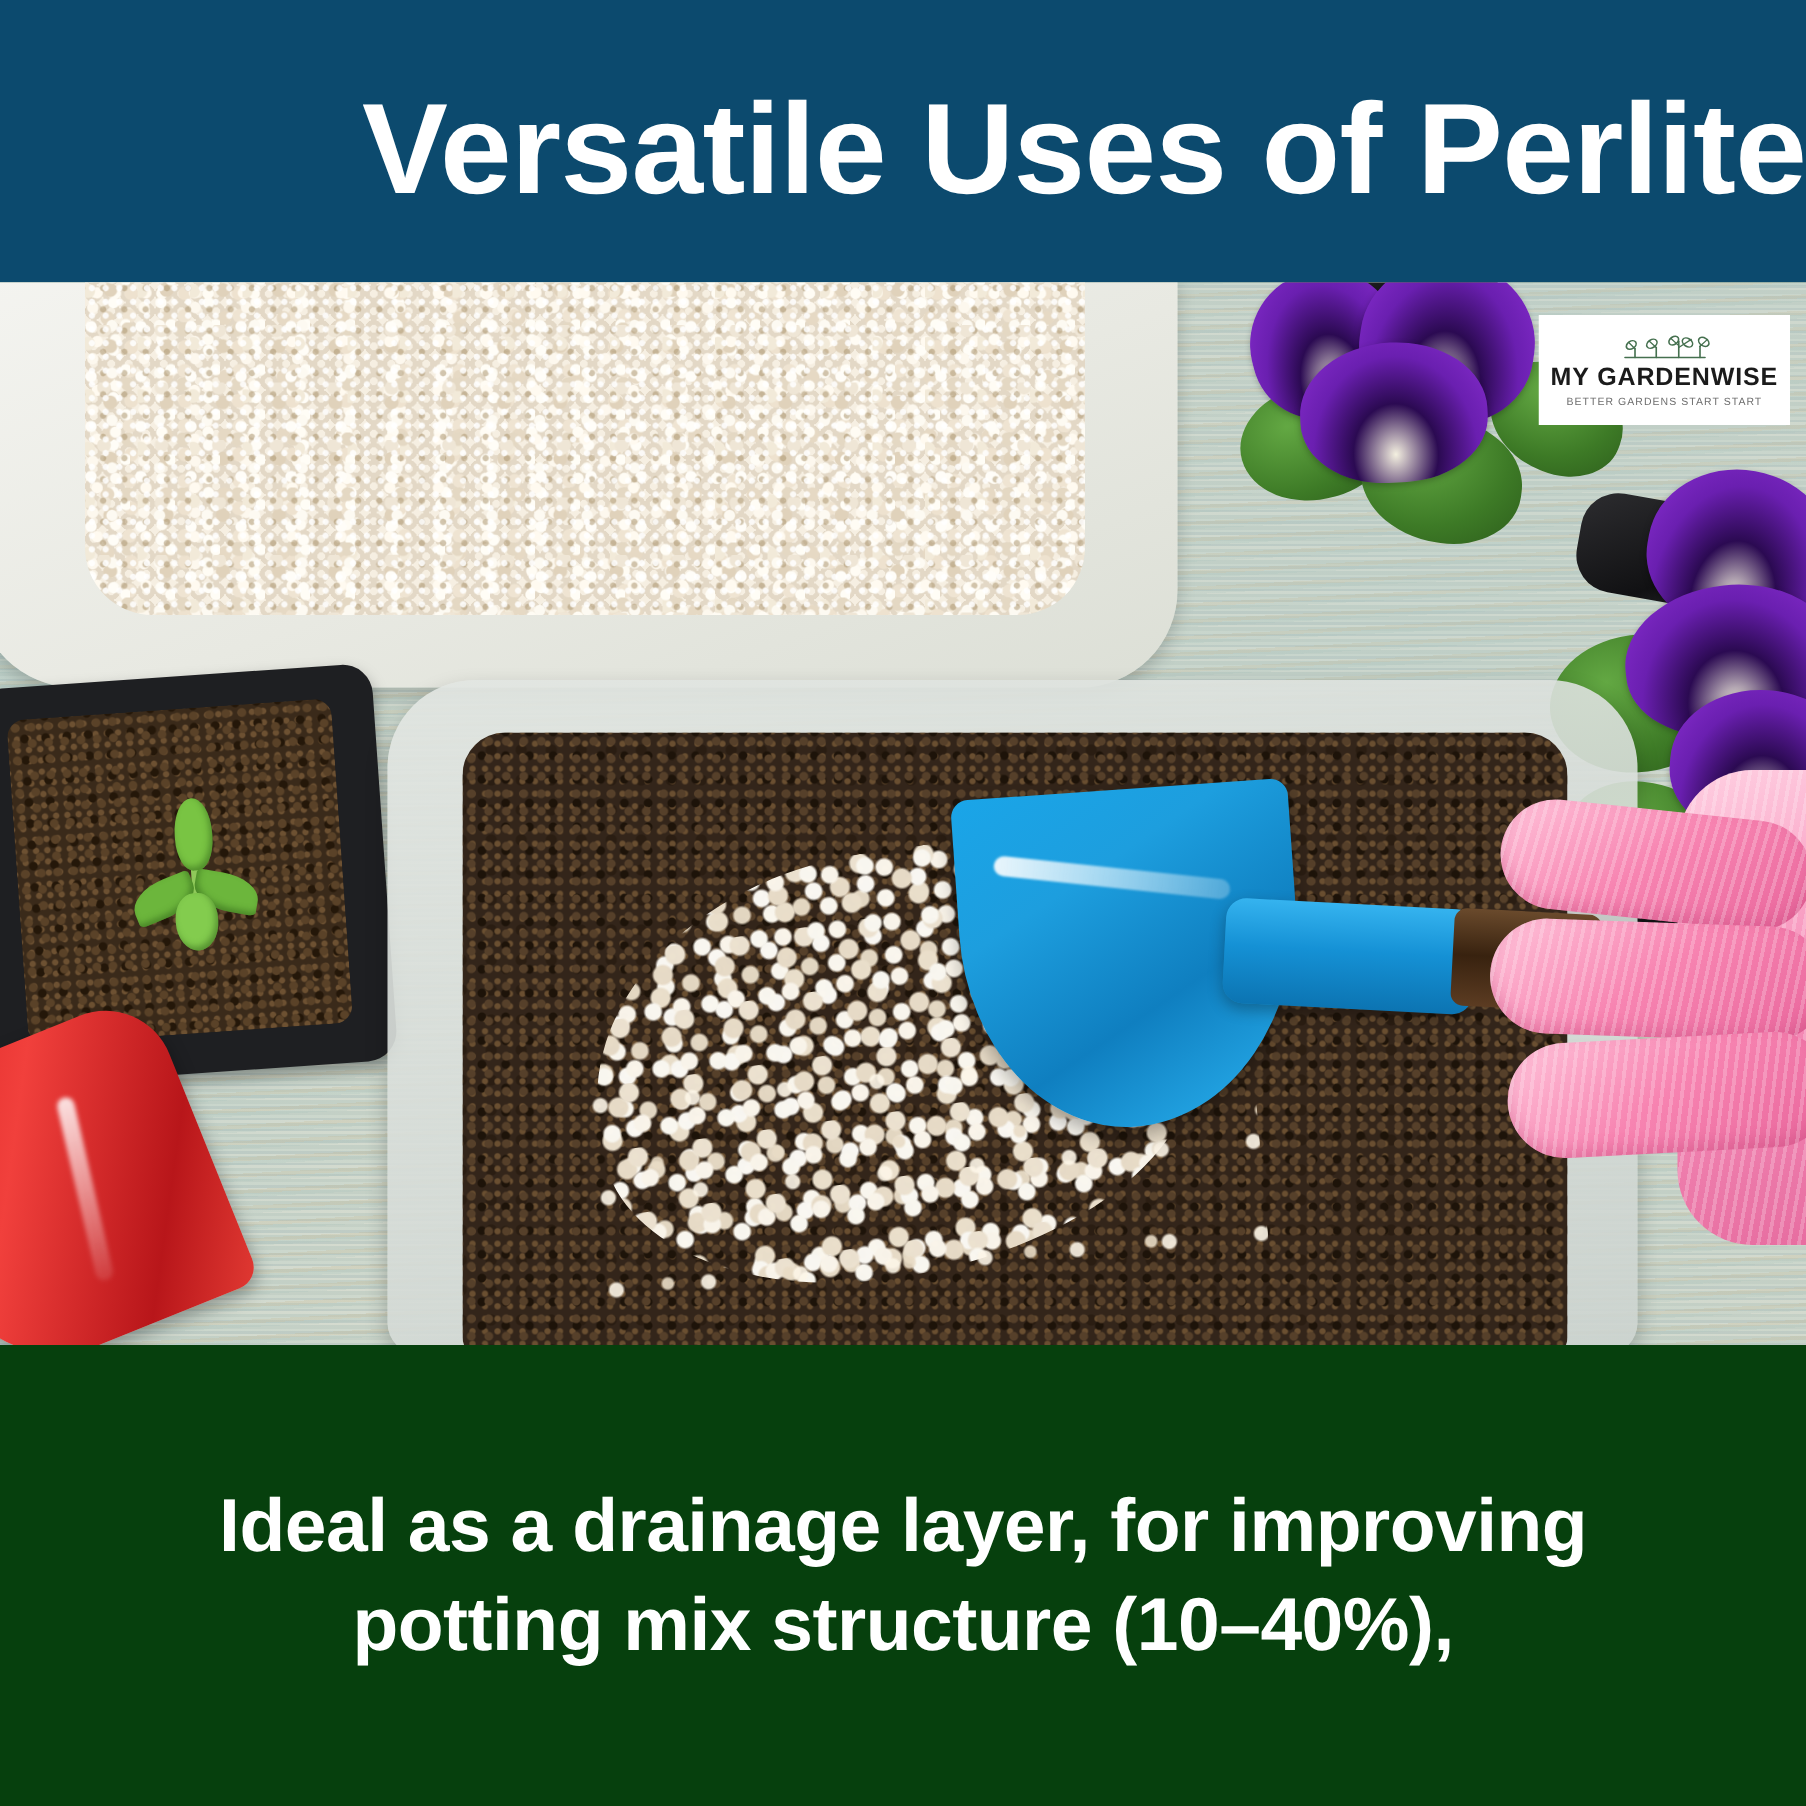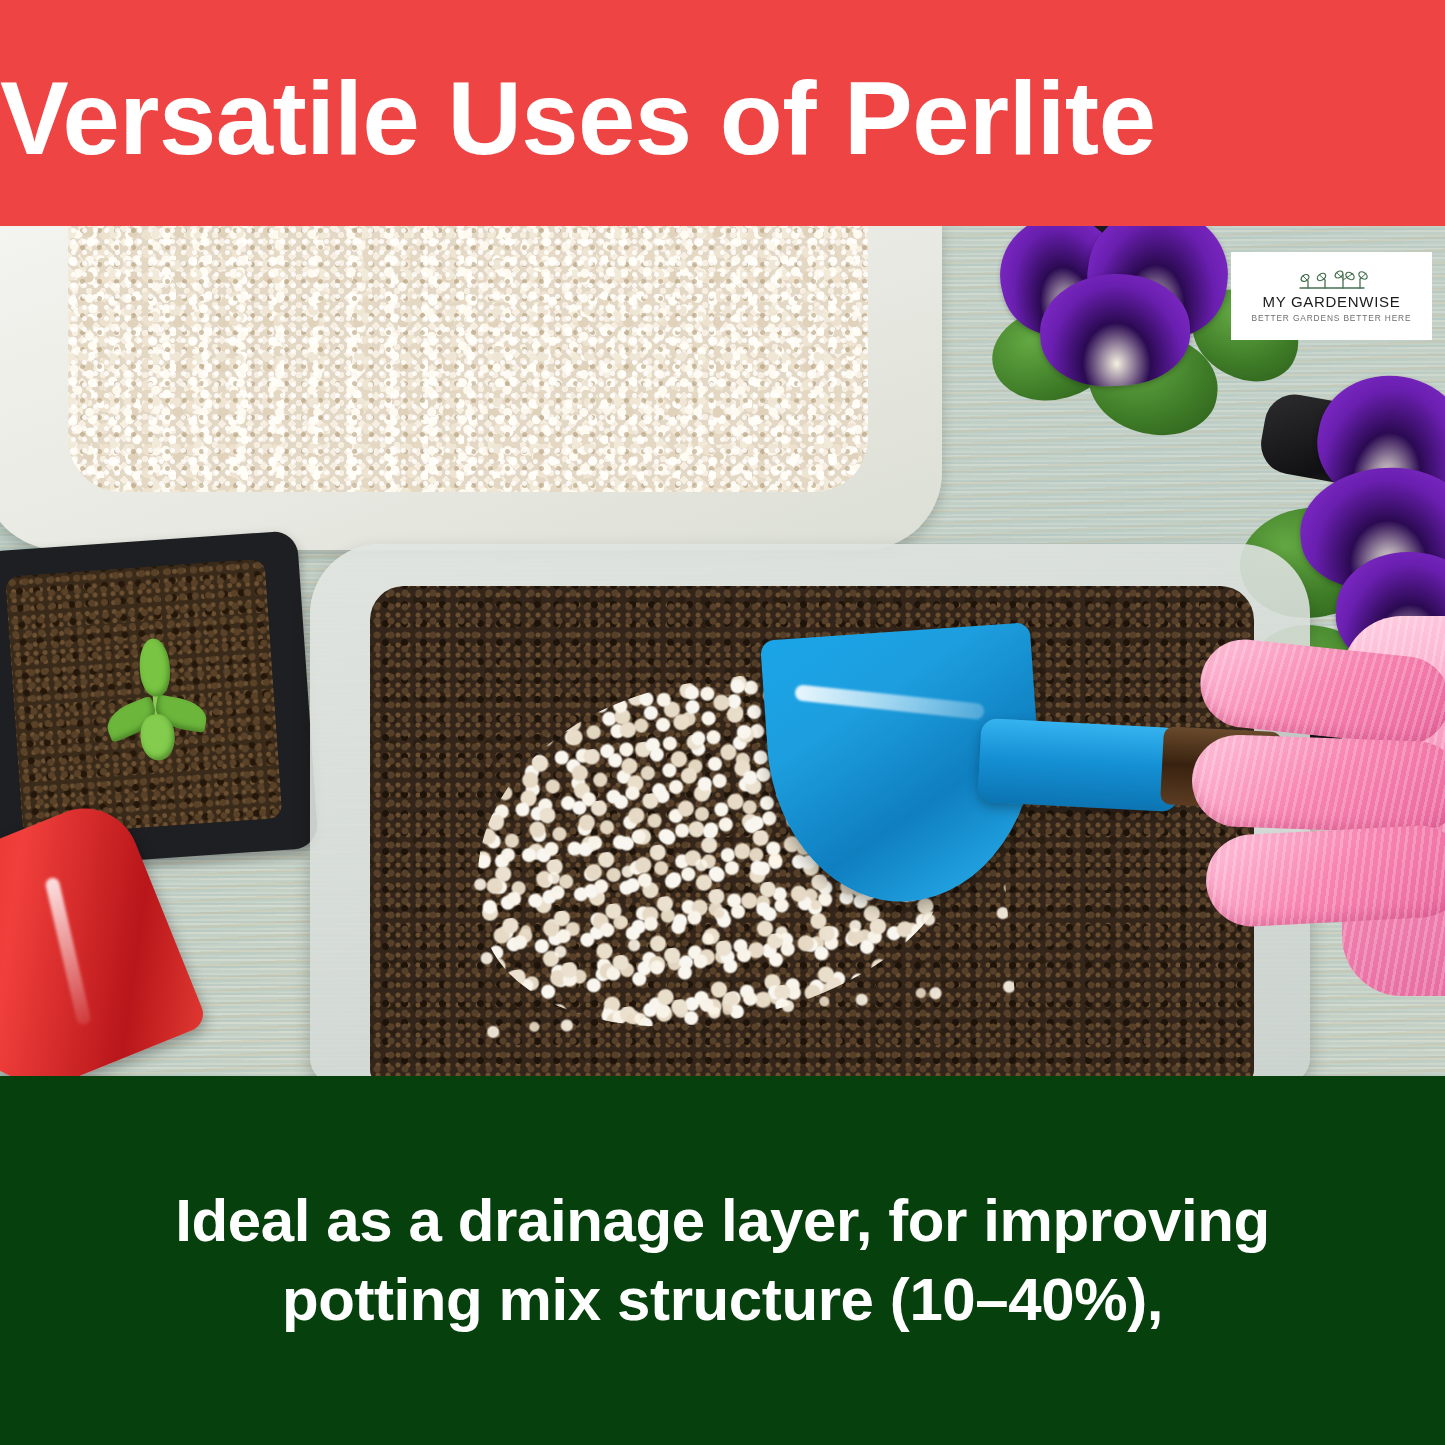--- a/index.html
+++ b/index.html
@@ -17,24 +17,24 @@
     overflow: hidden;
     background: #06400d;
   }
 
   
   .header-band {
     position: absolute;
     left: 0; top: 0;
     width: 1445px;
     height: 226px;
-    background: #ef4444;
+    background: #0c4a6e;
     display: flex;
     align-items: center;
-    justify-content: flex-start;
+    justify-content: flex-end;
   }
   .header-title {
     color: #ffffff;
     font-family: "Liberation Sans", sans-serif;
     font-weight: bold;
     font-size: 103px;
     letter-spacing: -0.5px;
     line-height: 1;
     white-space: nowrap;
     text-align: center;
@@ -355,22 +355,22 @@
     display: flex;
     flex-direction: column;
     align-items: center;
     justify-content: center;
     z-index: 40;
   }
   .logo-mark { width: 74px; height: 22px; display: block; margin-bottom: 3px; }
   .logo-name {
     color: #1b1b1b;
     font-family: "Liberation Sans", sans-serif;
-    font-size: 15px;
-    font-weight: normal;
+    font-size: 20px;
+    font-weight: bold;
     letter-spacing: 0.7px;
     line-height: 1;
     white-space: nowrap;
   }
   .logo-tag {
     color: #6e6e6e;
     font-family: "Liberation Sans", sans-serif;
     font-size: 8.4px;
     letter-spacing: 0.85px;
     margin-top: 4px;
@@ -498,21 +498,21 @@
           <ellipse cx="88" cy="11" rx="8.5" ry="6" transform="rotate(-34 88 11)"></ellipse>
           <path d="M96 19 L84 8" stroke-width="2"></path>
           <ellipse cx="110" cy="14" rx="9" ry="6.2" transform="rotate(34 110 14)"></ellipse>
           <path d="M96 22 L116 9" stroke-width="2"></path>
           <path d="M130 38 L130 20"></path>
           <ellipse cx="136" cy="13" rx="9" ry="6.2" transform="rotate(34 136 13)"></ellipse>
           <path d="M130 20 L142 9" stroke-width="2"></path>
         </g>
       </svg>
       <div class="logo-name">MY GARDENWISE</div>
-      <div class="logo-tag">BETTER GARDENS BETTER HERE</div>
+      <div class="logo-tag">BETTER GARDENS START START</div>
     </div>
   </div>
 
   <div class="footer-band">
     <div class="caption-line">Ideal as a drainage layer, for improving</div>
     <div class="caption-line">potting mix structure (10–40%),</div>
   </div>
 
 </div>
 

